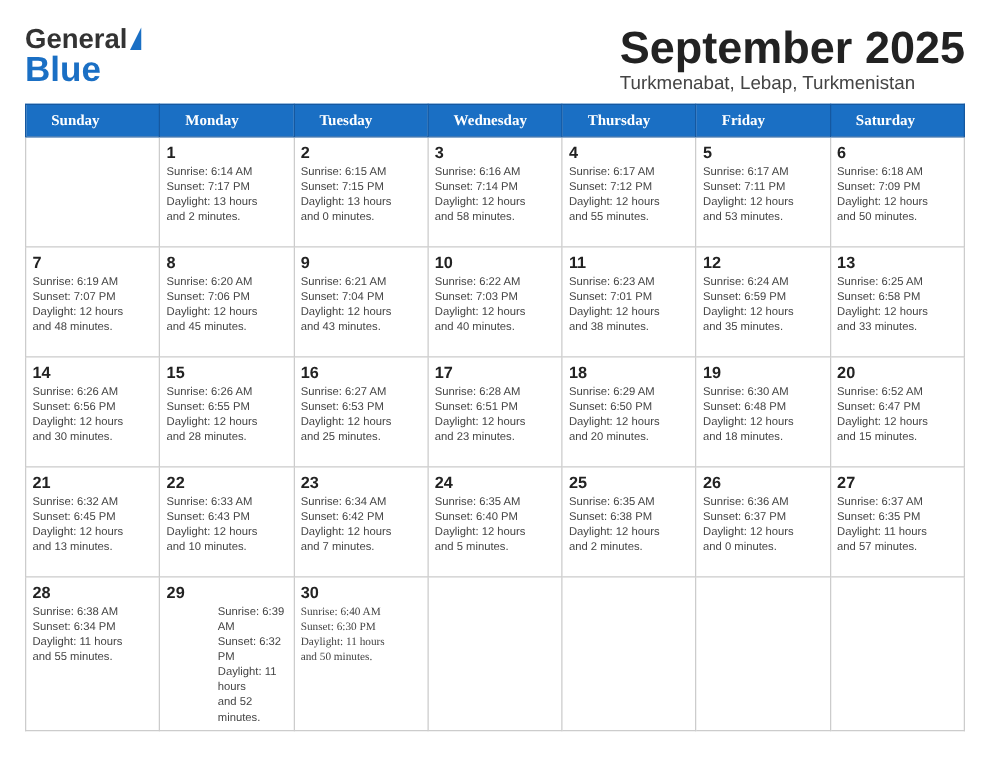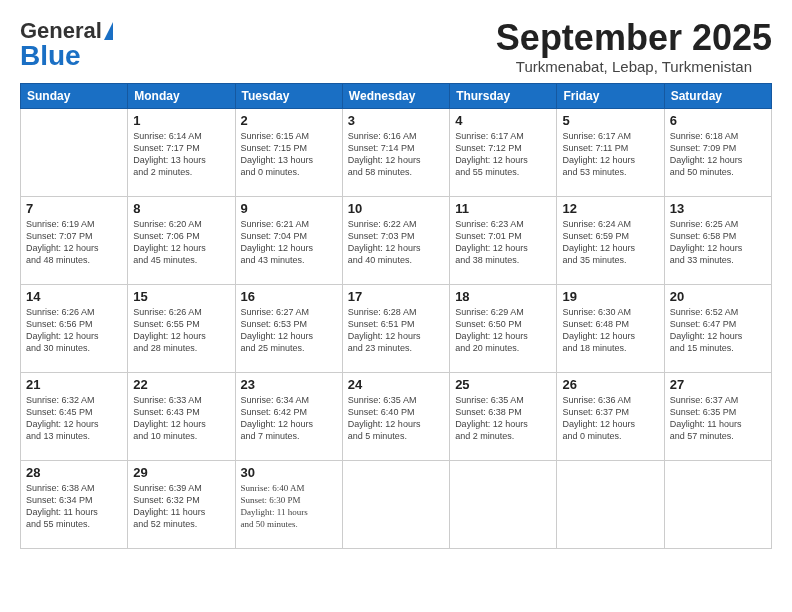--- a/index.html
+++ b/index.html
@@ -22,21 +22,21 @@
       align-items: flex-start;
       justify-content: space-between;
       margin-bottom: 8px;
     }
     .logo {
       display: flex;
       flex-direction: column;
       align-items: flex-start;
     }
     .title-block {
-      text-align: center;
+      text-align: left;
     }
     .month-title {
       font-size: 36px;
       font-weight: bold;
       color: #222;
       line-height: 1.1;
     }
     .location {
       font-size: 15px;
       color: #444;
@@ -47,22 +47,23 @@
       border-collapse: collapse;
       width: 100%;
       table-layout: fixed;
     }
     .calendar th {
       background: #1a6fc4;
       color: #fff;
       font-size: 12px;
       font-weight: bold;
       text-align: left;
-      padding: 5px 6px;
+      padding: 5px 20px;
       border: 1px solid #1558a0;
+      font-family: Liberation Serif, serif;
     }
     .calendar td {
       border: 1px solid #ccc;
       vertical-align: top;
       padding: 4px 5px;
       font-size: 9.5px;
       color: #333;
       height: 88px;
     }
     .day-num {
@@ -311,21 +312,21 @@
         <tr>
           <td>
             <span class="day-num">28</span>
             <div class="day-info" style="white-space: pre-line;">Sunrise: 6:38 AM
 Sunset: 6:34 PM
 Daylight: 11 hours
 and 55 minutes.</div>
           </td>
           <td>
             <span class="day-num">29</span>
-            <div class="day-info" style="white-space: pre-line;">Sunrise: 6:39 AM
+            <div class="day-info" style="white-space: pre-line; margin-left: 41px;">Sunrise: 6:39 AM
 Sunset: 6:32 PM
 Daylight: 11 hours
 and 52 minutes.</div>
           </td>
           <td>
             <span class="day-num">30</span>
             <div class="day-info" style="white-space: pre-line; font-family: Liberation Serif, serif;">Sunrise: 6:40 AM
 Sunset: 6:30 PM
 Daylight: 11 hours
 and 50 minutes.</div>

